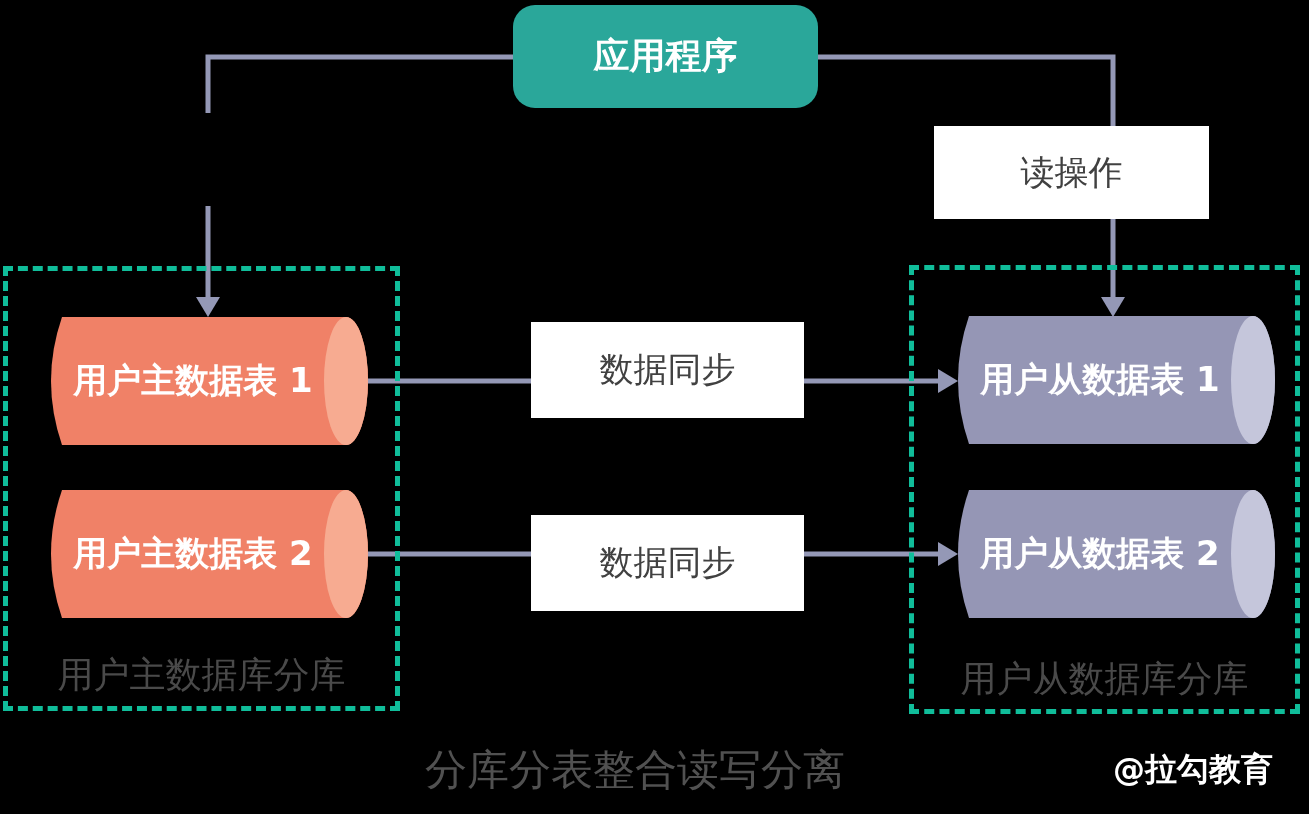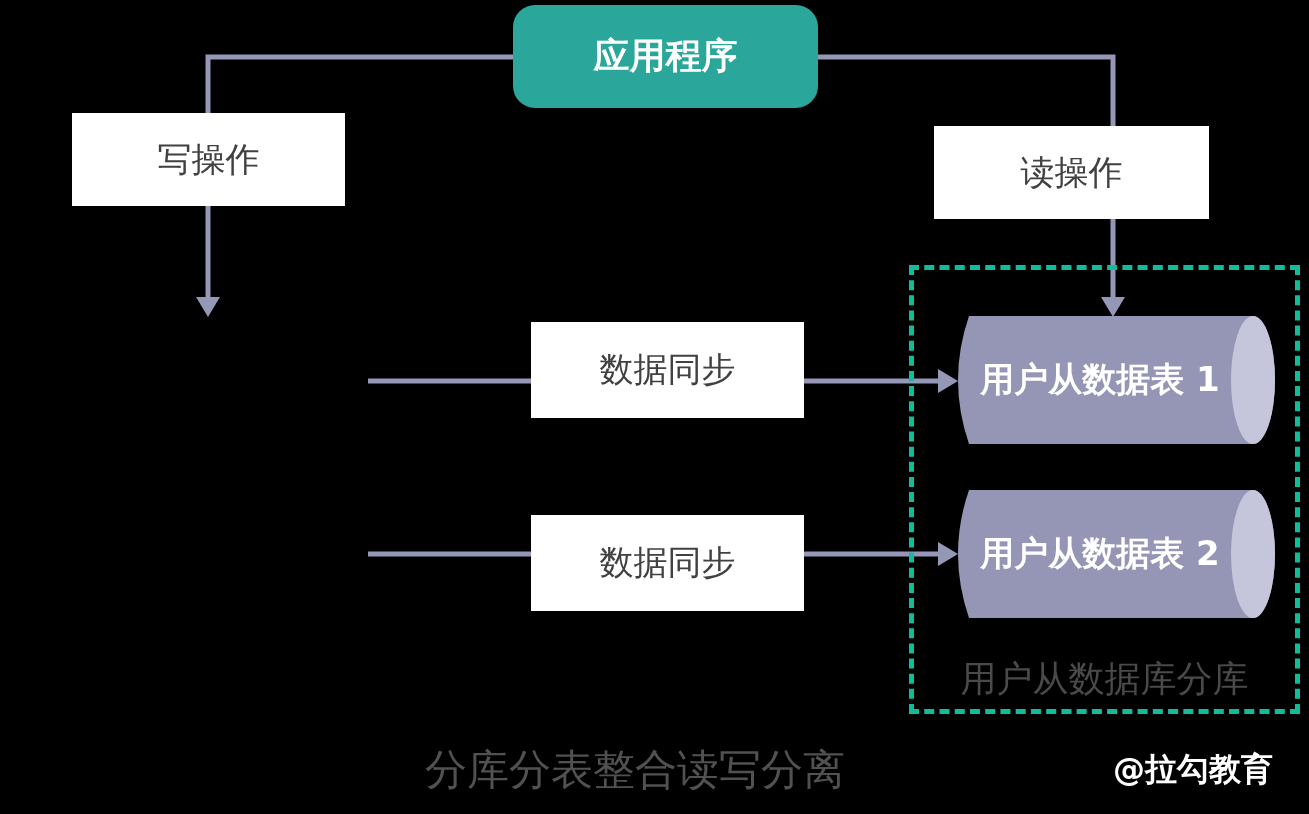--- a/index.html
+++ b/index.html
@@ -89,34 +89,48 @@
     <polygon points="938,369 938,393 958,381" style="fill:var(--connector,#9498b6)"></polygon>
 
     <path d="M368 554 H940" fill="none" style="stroke:var(--connector,#9498b6)" stroke-width="5"></path>
     <polygon points="938,542 938,566 958,554" style="fill:var(--connector,#9498b6)"></polygon>
   </svg>
 
   <div class="app-node">
     <span>应用程序</span>
   </div>
 
-  <div class="white-node node-write">
-    <span>写操作</span>
-  </div>
   <div class="white-node node-read">
     <span>读操作</span>
   </div>
 
   <div class="white-node node-sync1">
     <span>数据同步</span>
   </div>
   <div class="white-node node-sync2">
     <span>数据同步</span>
   </div>
 
+  <div class="group-box group-left">
+    <div class="cylinder" style="left:40px;top:46px;">
+      <svg width="320" height="128" viewBox="0 0 320 128">
+        <path d="M14 0 H298 A22 64 0 0 1 298 128 H14 Q-8 64 14 0 Z" style="fill:var(--master-cylinder,#f08167)"></path>
+        <ellipse cx="298" cy="64" rx="22" ry="64" style="fill:var(--master-cylinder-end,#f7ab91)"></ellipse>
+      </svg>
+      <span class="cyl-label">用户主数据表 1</span>
+    </div>
+    <div class="cylinder" style="left:40px;top:219px;">
+      <svg width="320" height="128" viewBox="0 0 320 128">
+        <path d="M14 0 H298 A22 64 0 0 1 298 128 H14 Q-8 64 14 0 Z" style="fill:var(--master-cylinder,#f08167)"></path>
+        <ellipse cx="298" cy="64" rx="22" ry="64" style="fill:var(--master-cylinder-end,#f7ab91)"></ellipse>
+      </svg>
+      <span class="cyl-label">用户主数据表 2</span>
+    </div>
+    <div class="group-caption" style="top:380px;">用户主数据库分库</div>
+  </div>
 
   <div class="group-box group-right">
     <div class="cylinder" style="left:41px;top:46px;text-align:right;">
       <svg width="320" height="128" viewBox="0 0 320 128">
         <path d="M14 0 H298 A22 64 0 0 1 298 128 H14 Q-8 64 14 0 Z" style="fill:var(--replica-cylinder,#9596b5)"></path>
         <ellipse cx="298" cy="64" rx="22" ry="64" style="fill:var(--replica-cylinder-end,#c5c6db)"></ellipse>
       </svg>
       <span class="cyl-label">用户从数据表 1</span>
     </div>
     <div class="cylinder" style="left:41px;top:220px;">

